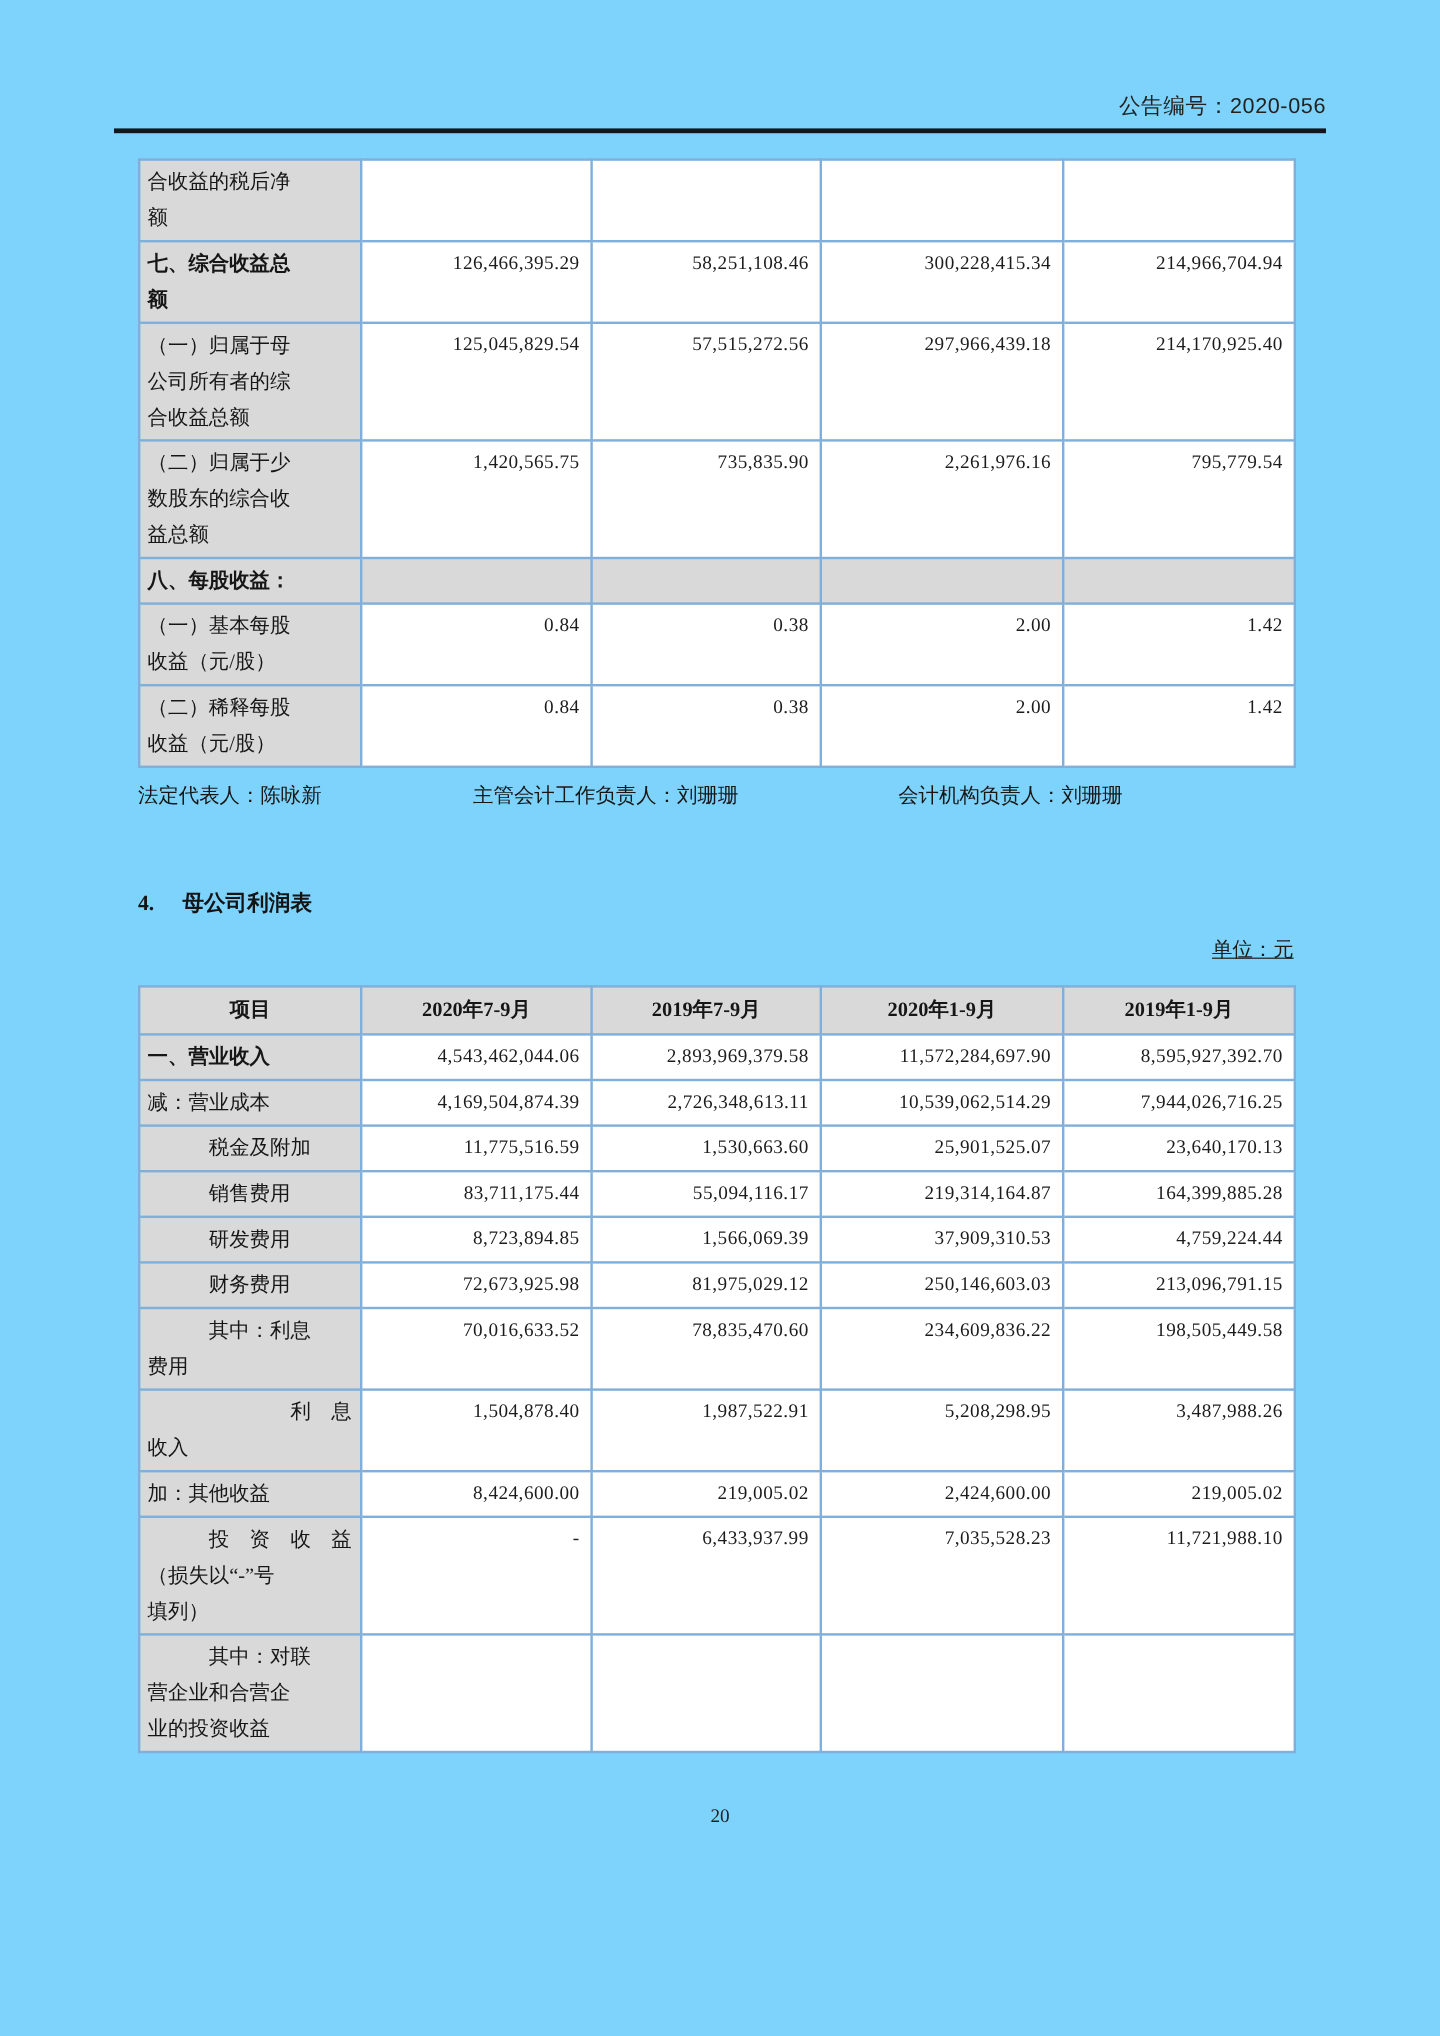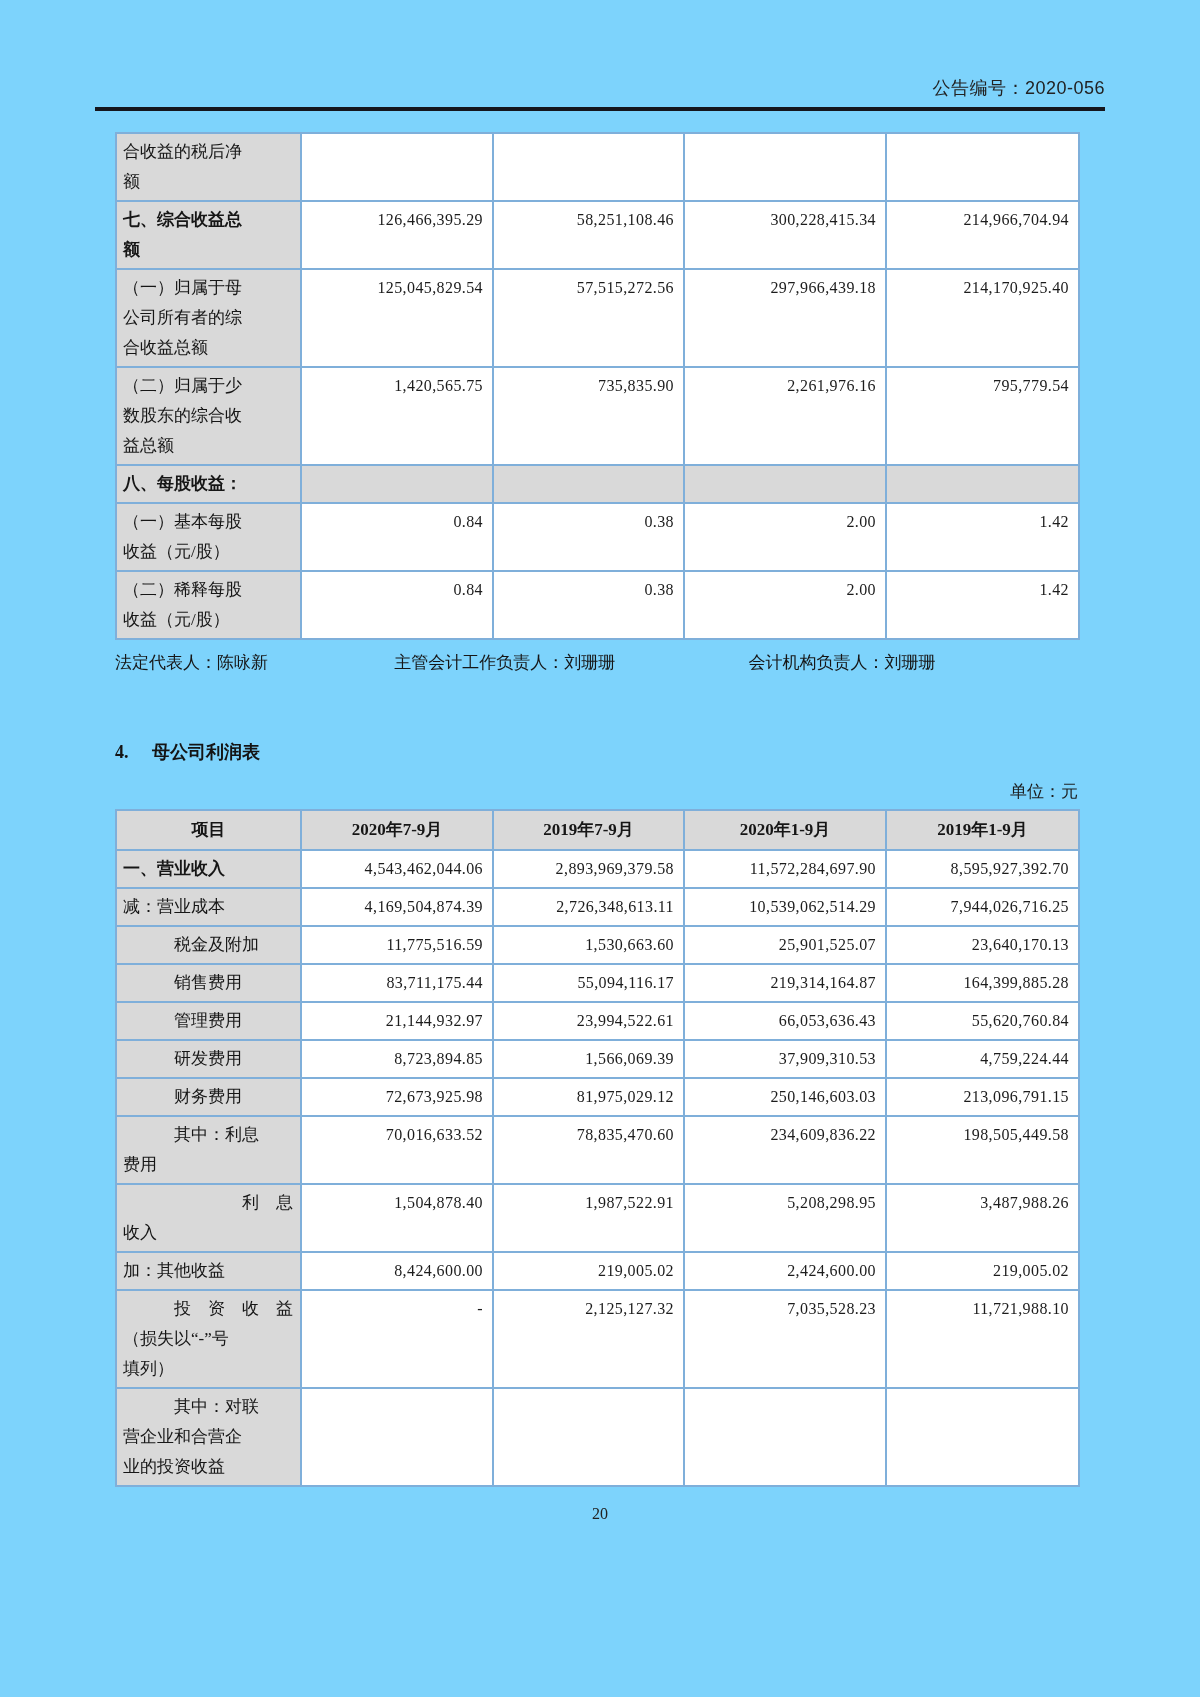--- a/index.html
+++ b/index.html
@@ -54,21 +54,21 @@
   .sg2{width:350px;}
   
   .section-h{
     margin-left:115px;margin-top:66px;
     font-family:"Liberation Sans","DejaVu Sans",sans-serif;
     font-weight:bold;font-size:18px;color:#141414;
   }
   .section-h .num{display:inline-block;width:37px;font-family:"Liberation Serif",serif;}
   .unit{
     margin-left:115px;width:963px;text-align:right;
-    margin-top:16px;margin-bottom:6px;font-size:17px;
+    margin-top:16px;margin-bottom:18px;font-size:17px;text-decoration:underline;
   }
   
   .pgnum{
     position:absolute;left:0;right:0;top:1505px;text-align:center;
     font-size:16px;color:#222;
   }
 </style>
 </head>
 <body>
 
@@ -203,27 +203,20 @@
             <td class="val">23,640,170.13</td>
           </tr>
           <tr>
             <td class="lbl">　　　销售费用</td>
             <td class="val">83,711,175.44</td>
             <td class="val">55,094,116.17</td>
             <td class="val">219,314,164.87</td>
             <td class="val">164,399,885.28</td>
           </tr>
           <tr>
-            <td class="lbl">　　　管理费用</td>
-            <td class="val">21,144,932.97</td>
-            <td class="val">23,994,522.61</td>
-            <td class="val">66,053,636.43</td>
-            <td class="val">55,620,760.84</td>
-          </tr>
-          <tr>
             <td class="lbl">　　　研发费用</td>
             <td class="val">8,723,894.85</td>
             <td class="val">1,566,069.39</td>
             <td class="val">37,909,310.53</td>
             <td class="val">4,759,224.44</td>
           </tr>
           <tr>
             <td class="lbl">　　　财务费用</td>
             <td class="val">72,673,925.98</td>
             <td class="val">81,975,029.12</td>
@@ -251,21 +244,21 @@
             <td class="val">8,424,600.00</td>
             <td class="val">219,005.02</td>
             <td class="val">2,424,600.00</td>
             <td class="val">219,005.02</td>
           </tr>
           <tr>
             <td class="lbl">　　　投　资　收　益
 （损失以“-”号
 填列）</td>
             <td class="val">-</td>
-            <td class="val">2,125,127.32</td>
+            <td class="val">6,433,937.99</td>
             <td class="val">7,035,528.23</td>
             <td class="val">11,721,988.10</td>
           </tr>
           <tr>
             <td class="lbl">　　　其中：对联
 营企业和合营企
 业的投资收益</td>
             <td class="val"></td>
             <td class="val"></td>
             <td class="val"></td>

